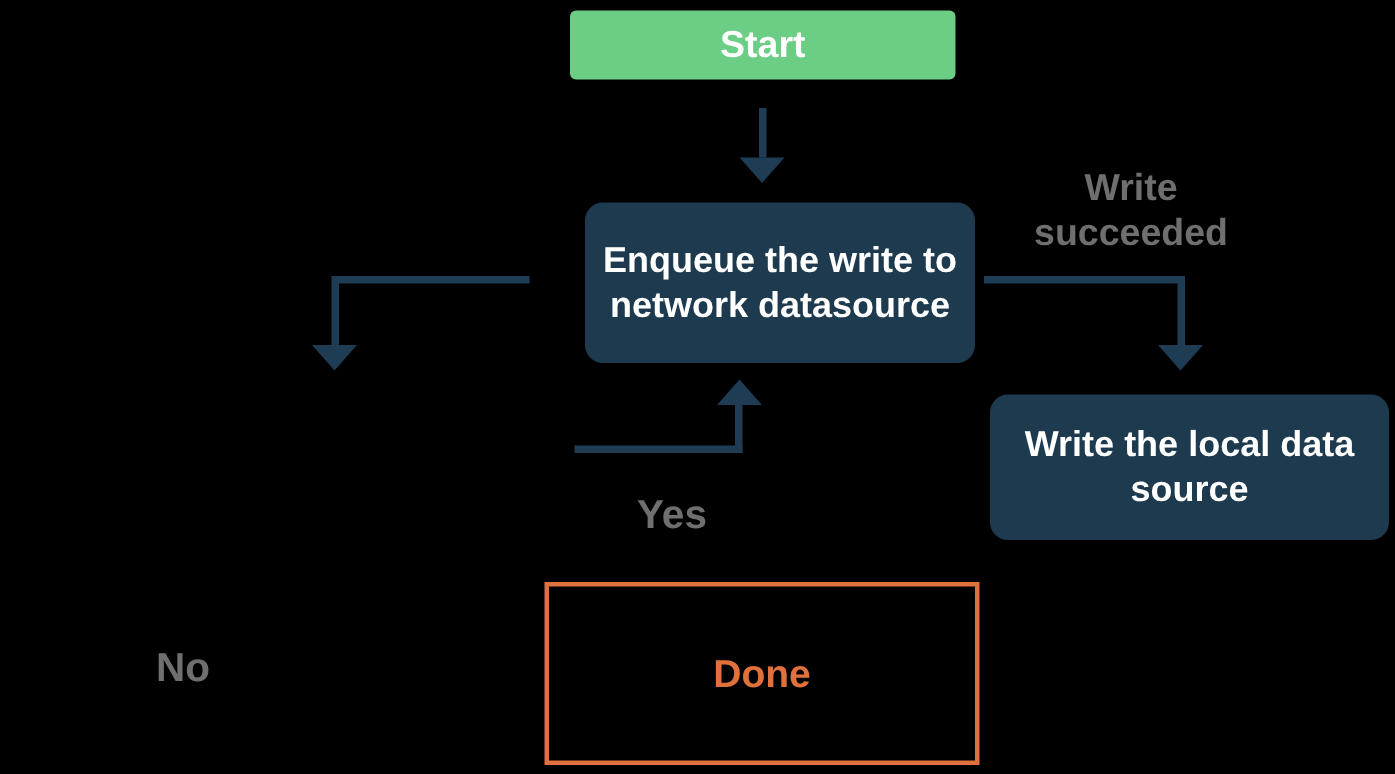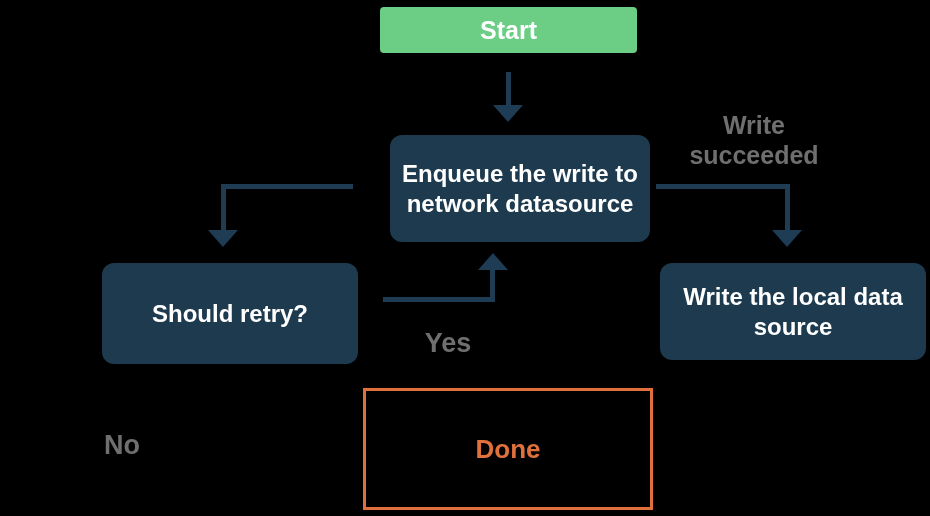--- a/index.html
+++ b/index.html
@@ -93,23 +93,20 @@
 <div class="stage">
 
   <div class="node node-start">
     <span>Start</span>
   </div>
 
   <div class="node node-navy node-enqueue">
     <span>Enqueue the write to network datasource</span>
   </div>
 
-  <div class="node node-navy node-retry">
-    <span>Should retry?</span>
-  </div>
 
   <div class="node node-navy node-update">
     <span>Write the local data source</span>
   </div>
 
   <div class="node node-done">
     <span>Done</span>
   </div>
 
   <div class="edge-label label-yes">Yes</div>

